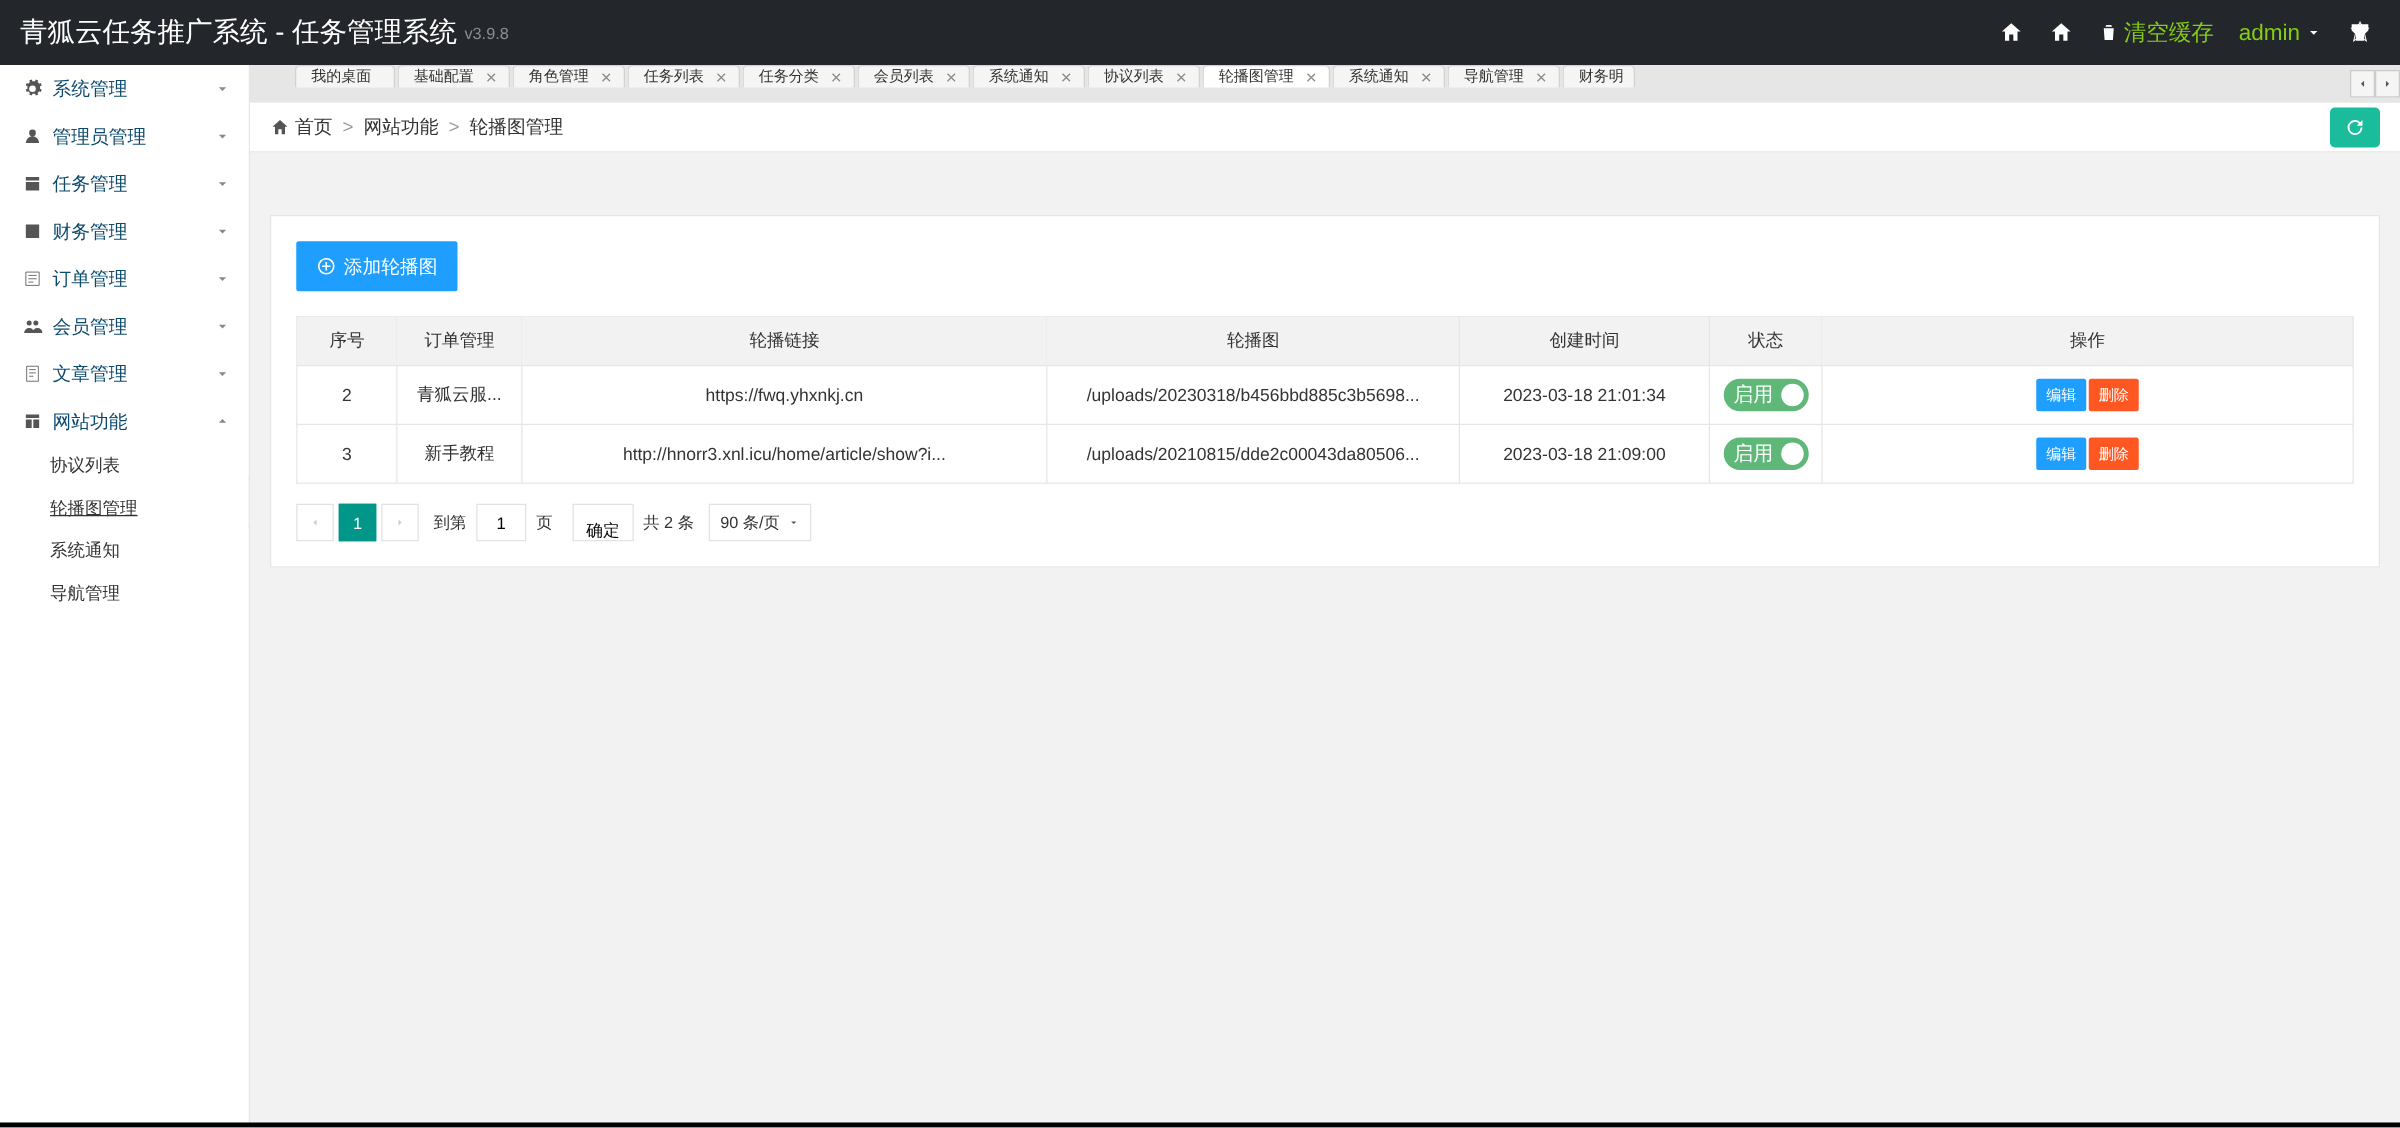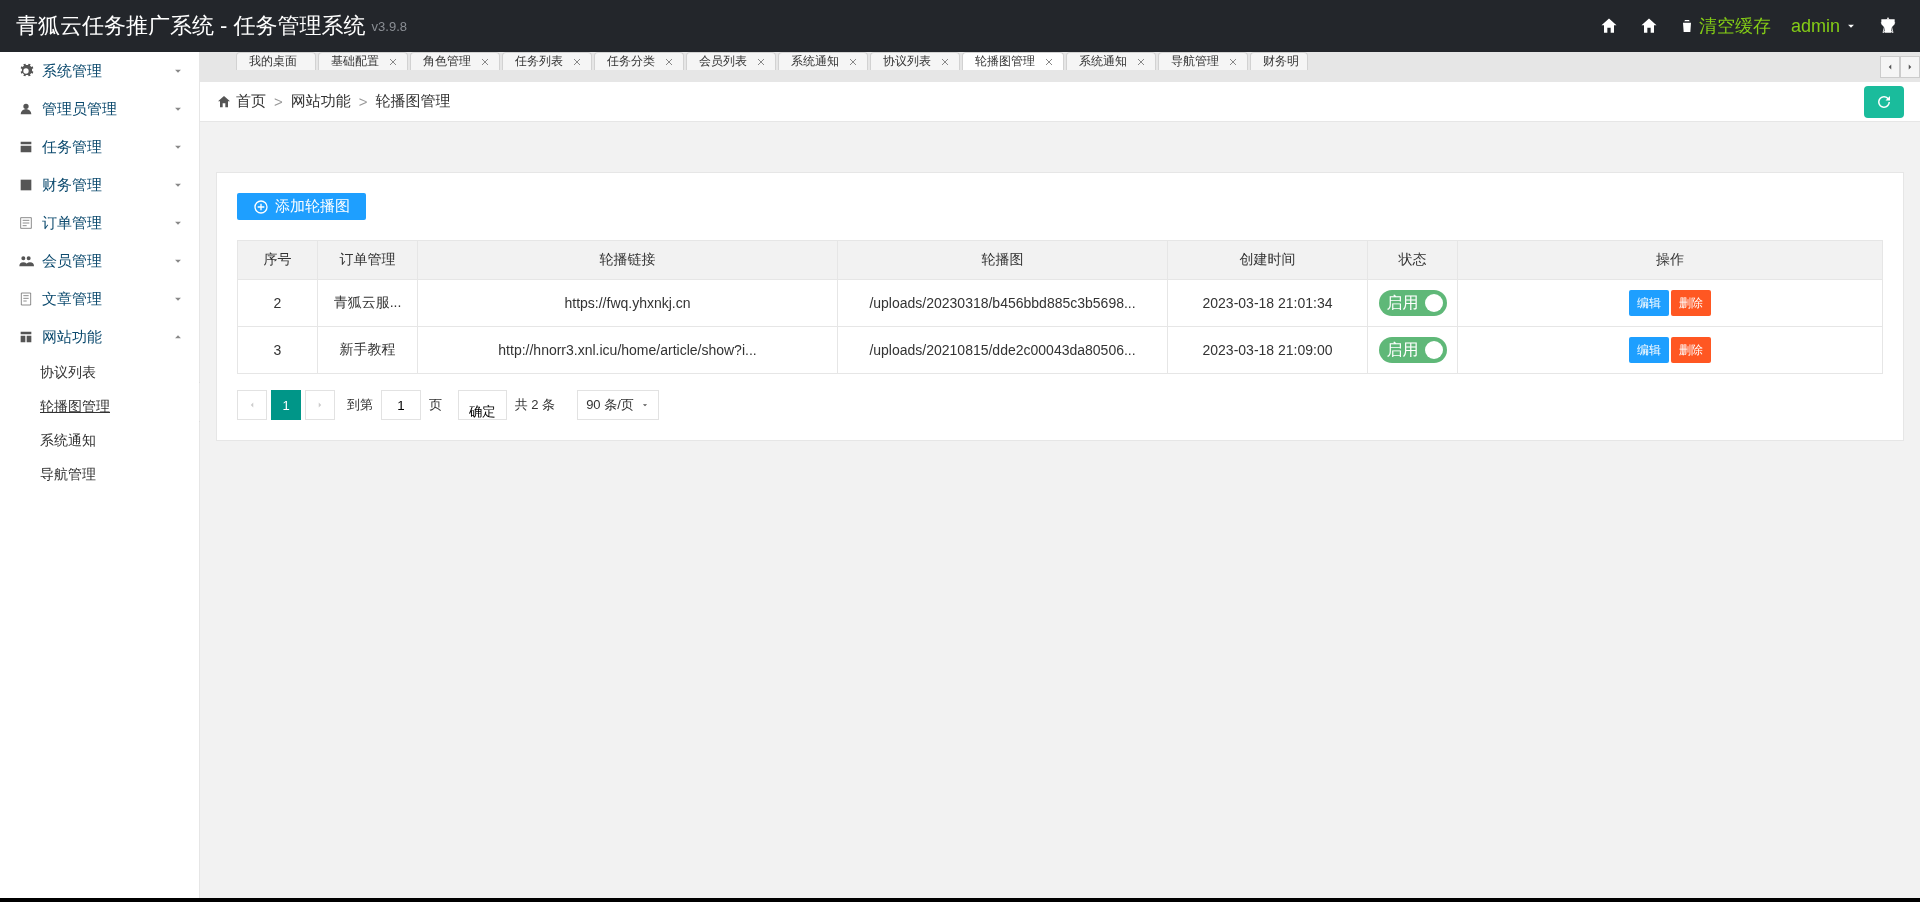--- a/index.html
+++ b/index.html
@@ -42,21 +42,21 @@
 
 
 .crumb-bar { height: 40px; background: #fff; border-bottom: 1px solid #e6e6e6; display: flex; align-items: center; padding: 0 16px; font-size: 15px; color: #333; }
 .crumb-bar .sep { margin: 0 8px; color: #999; }
 .crumb-bar .home-ic { width: 16px; height: 16px; fill: #555; margin-right: 4px; }
 .refresh-btn { margin-left: auto; width: 40px; height: 32px; background: #1abc9c; border-radius: 4px; display: flex; align-items: center; justify-content: center; cursor: pointer; }
 .refresh-btn svg { width: 18px; height: 18px; fill: #fff; }
 
 
 .card { margin: 50px 16px 16px 16px; background: #fff; padding: 20px; border: 1px solid #e6e6e6; }
-.add-btn { display: inline-flex; align-items: center; height: 27px; padding: 0 16px; background: #1E9FFF; color: #fff; font-size: 15px; border-radius: 2px; cursor: pointer; }
+.add-btn { display: inline-flex; align-items: center; height: 40px; padding: 0 16px; background: #1E9FFF; color: #fff; font-size: 15px; border-radius: 2px; cursor: pointer; }
 .add-btn svg { width: 16px; height: 16px; fill: #fff; margin-right: 6px; }
 
 
 .table { margin-top: 20px; width: 100%; border-collapse: collapse; font-size: 14px; color: #333; table-layout: fixed; }
 .table th, .table td { border: 1px solid #e6e6e6; padding: 10px 8px; text-align: center; overflow: hidden; text-overflow: ellipsis; white-space: nowrap; }
 .table th { background: #f2f2f2; font-weight: normal; }
 .col-idx { width: 80px; }
 .col-title { width: 100px; }
 .col-link { width: 420px; }
 .col-img { width: 330px; }
@@ -71,21 +71,21 @@
 .btn-del  { background: #FF5722; }
 
 
 .pager { display: flex; align-items: center; margin-top: 16px; font-size: 13px; color: #333; }
 .pg-btn { width: 30px; height: 30px; border: 1px solid #e2e2e2; display: flex; align-items: center; justify-content: center; margin-right: 4px; cursor: pointer; background: #fff; }
 .pg-btn.disabled svg { fill: #ccc; }
 .pg-btn.current { background: #009688; color: #fff; border-color: #009688; }
 .pg-label { margin: 0 8px; }
 .pg-input { width: 40px; height: 30px; border: 1px solid #e2e2e2; text-align: center; }
 .pg-confirm { height: 30px; padding: 12px 10px; border: 1px solid #e2e2e2; background: #fff; margin-left: 8px; cursor: pointer; }
-.pg-select { height: 30px; border: 1px solid #e2e2e2; background: #fff; padding: 0 8px; margin-left: 14px; cursor: pointer; display: flex; align-items: center; }
+.pg-select { height: 30px; border: 1px solid #e2e2e2; background: #fff; padding: 0 8px; margin-left: 4px; cursor: pointer; display: flex; align-items: center; }
 .pg-select svg { width: 10px; height: 10px; fill: #555; margin-left: 6px; }
 
 
 .taskbar { height: 4px; background: #000; position: absolute; bottom: 0; left: 0; right: 0; }
 </style>
 </head>
 <body>
 
 <div class="app">
 

